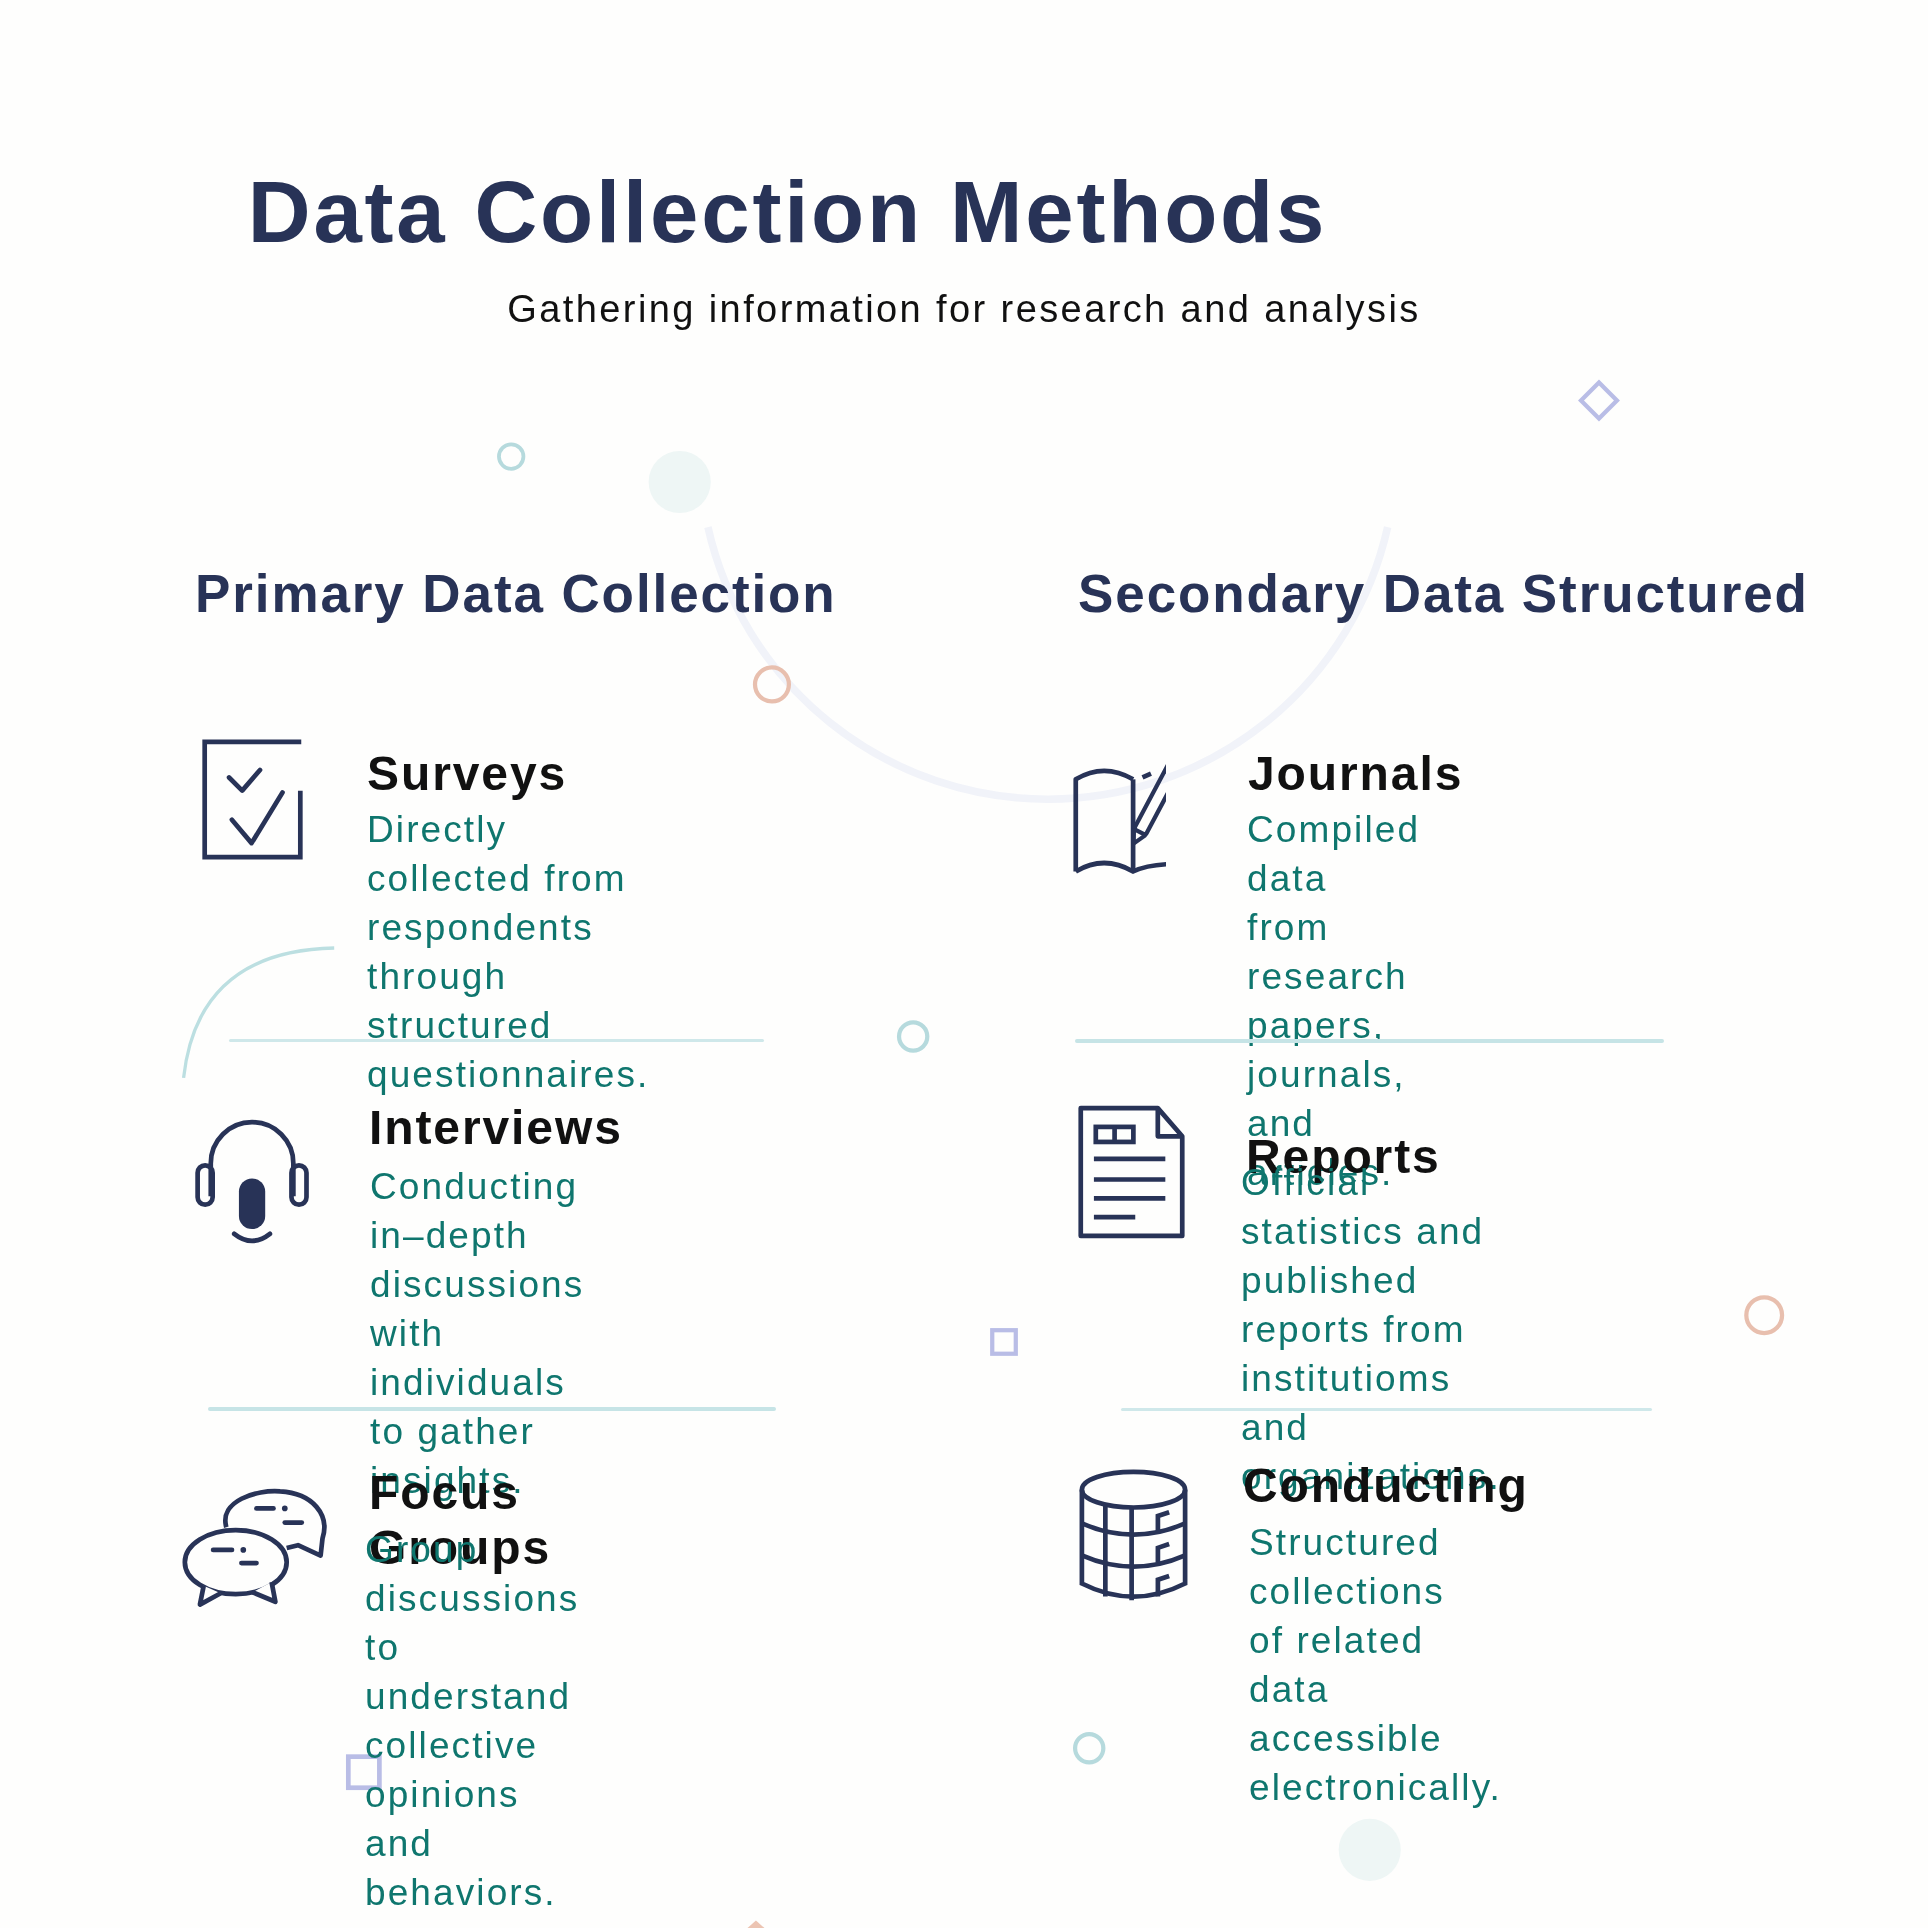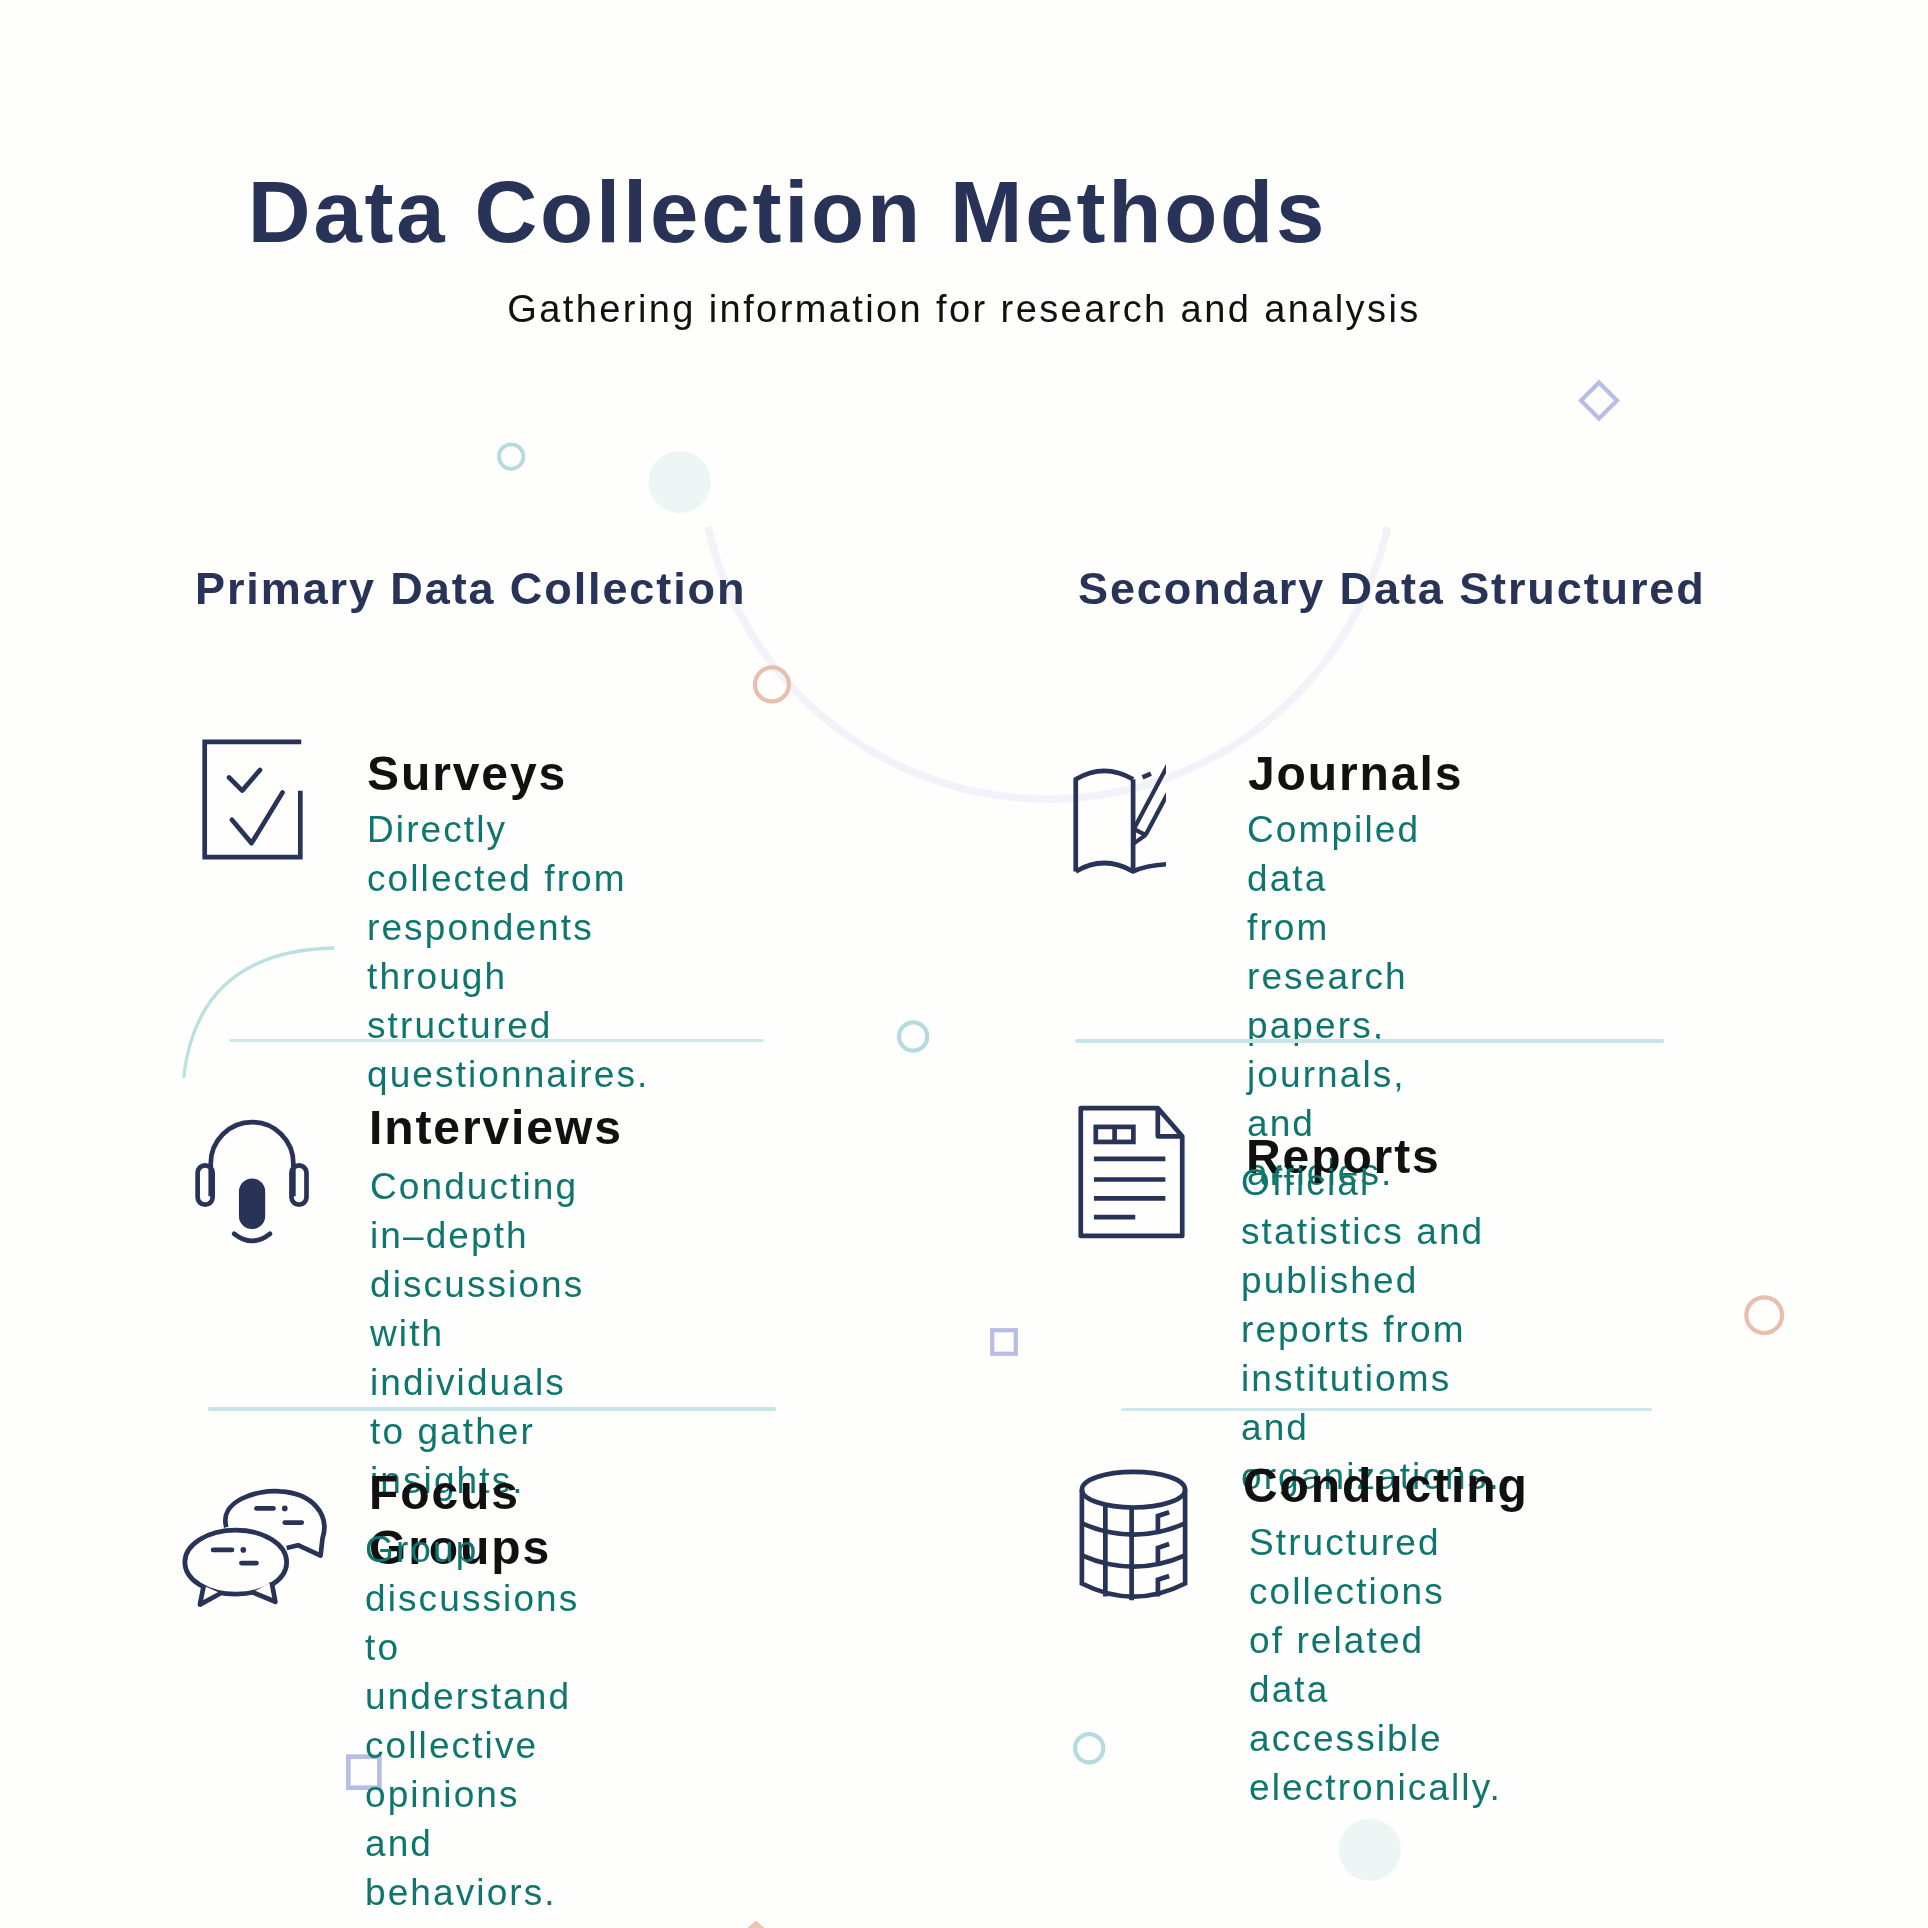--- a/index.html
+++ b/index.html
@@ -3,21 +3,21 @@
 <meta charset="utf-8">
 <style>
   html, body { margin:0; padding:0; }
   body { width:1928px; height:1928px; background:#fefefd; position:relative; overflow:hidden;
          font-family:"Liberation Sans", "DejaVu Sans", sans-serif; color:#111; }
   .abs { position:absolute; }
   .title { left:0; width:1575px; top:162px; text-align:center; font-size:87px; font-weight:700;
            color:#283357; letter-spacing:2.8px; }
   .subtitle { left:0; width:1928px; top:288px; text-align:center; font-size:38px; color:#111;
               letter-spacing:2.4px; }
-  .section-h { font-size:45px; font-weight:700; color:#283357; letter-spacing:1.9px; top:563px; }
+  .section-h { font-size:53px; font-weight:700; color:#283357; letter-spacing:1.9px; top:563px; }
   .item-title { font-size:48px; font-weight:700; color:#111; letter-spacing:1.9px; }
   .item-desc { font-size:37px; line-height:49px; color:#0f766e; letter-spacing:2.1px; white-space:pre-line; }
   .divider { height:3.8px; background:#c6e4e6; border-radius:1.9px; }
   .divider.thin { height:2.8px; background:#cfe8ea; }
   .icon svg { display:block; }
   .deco { position:absolute; }
 </style>
 </head>
 <body>
 

